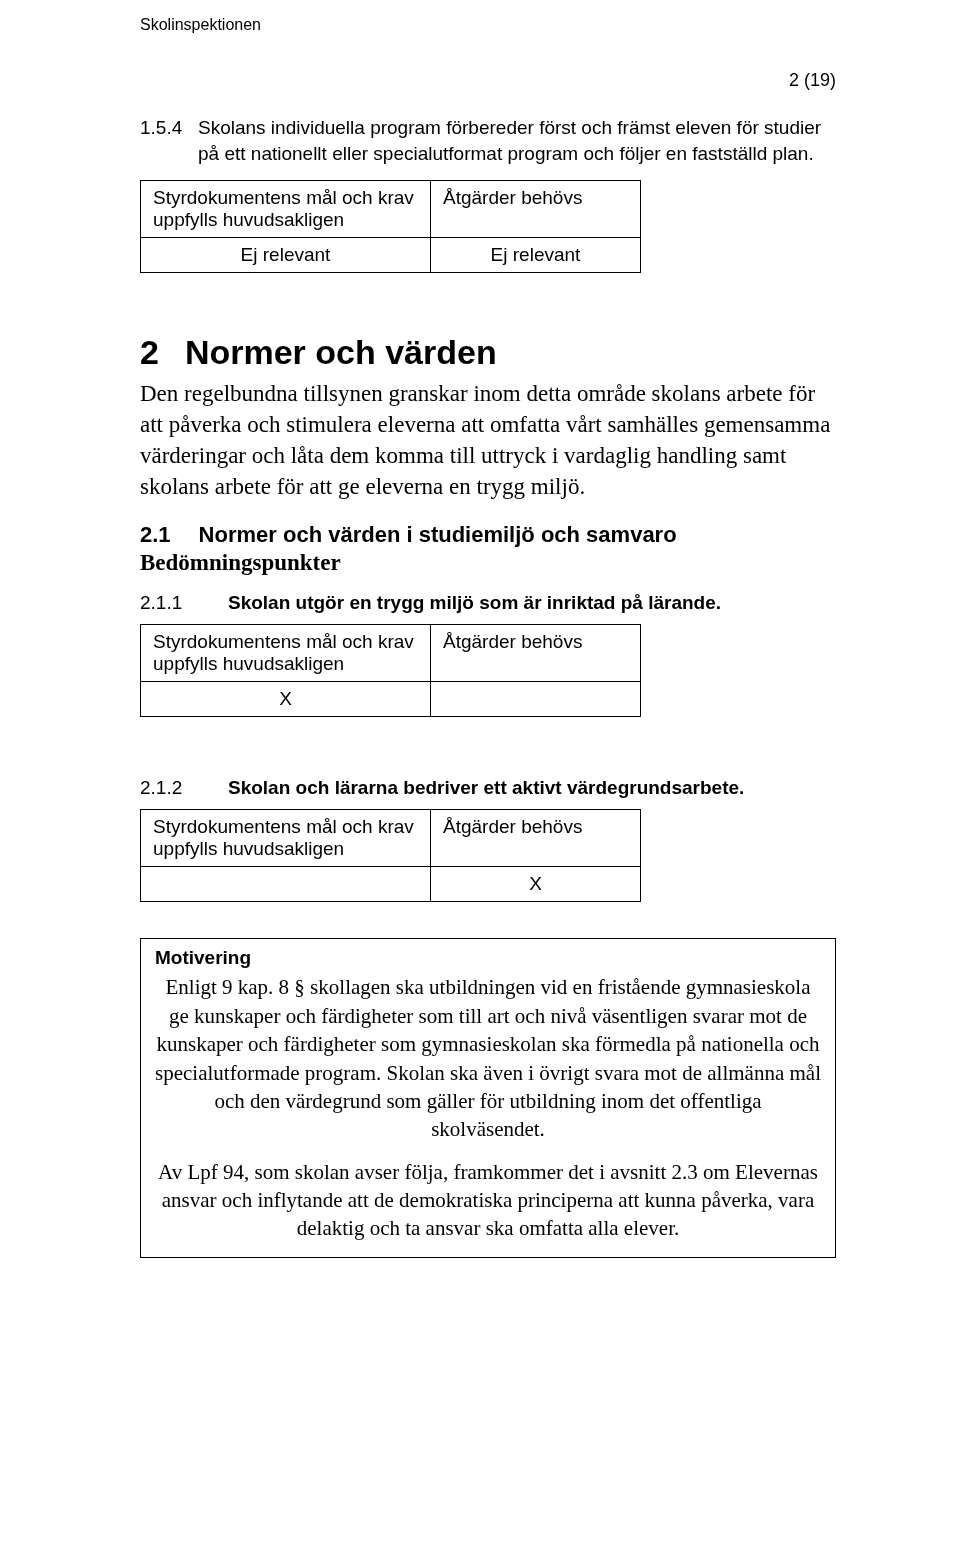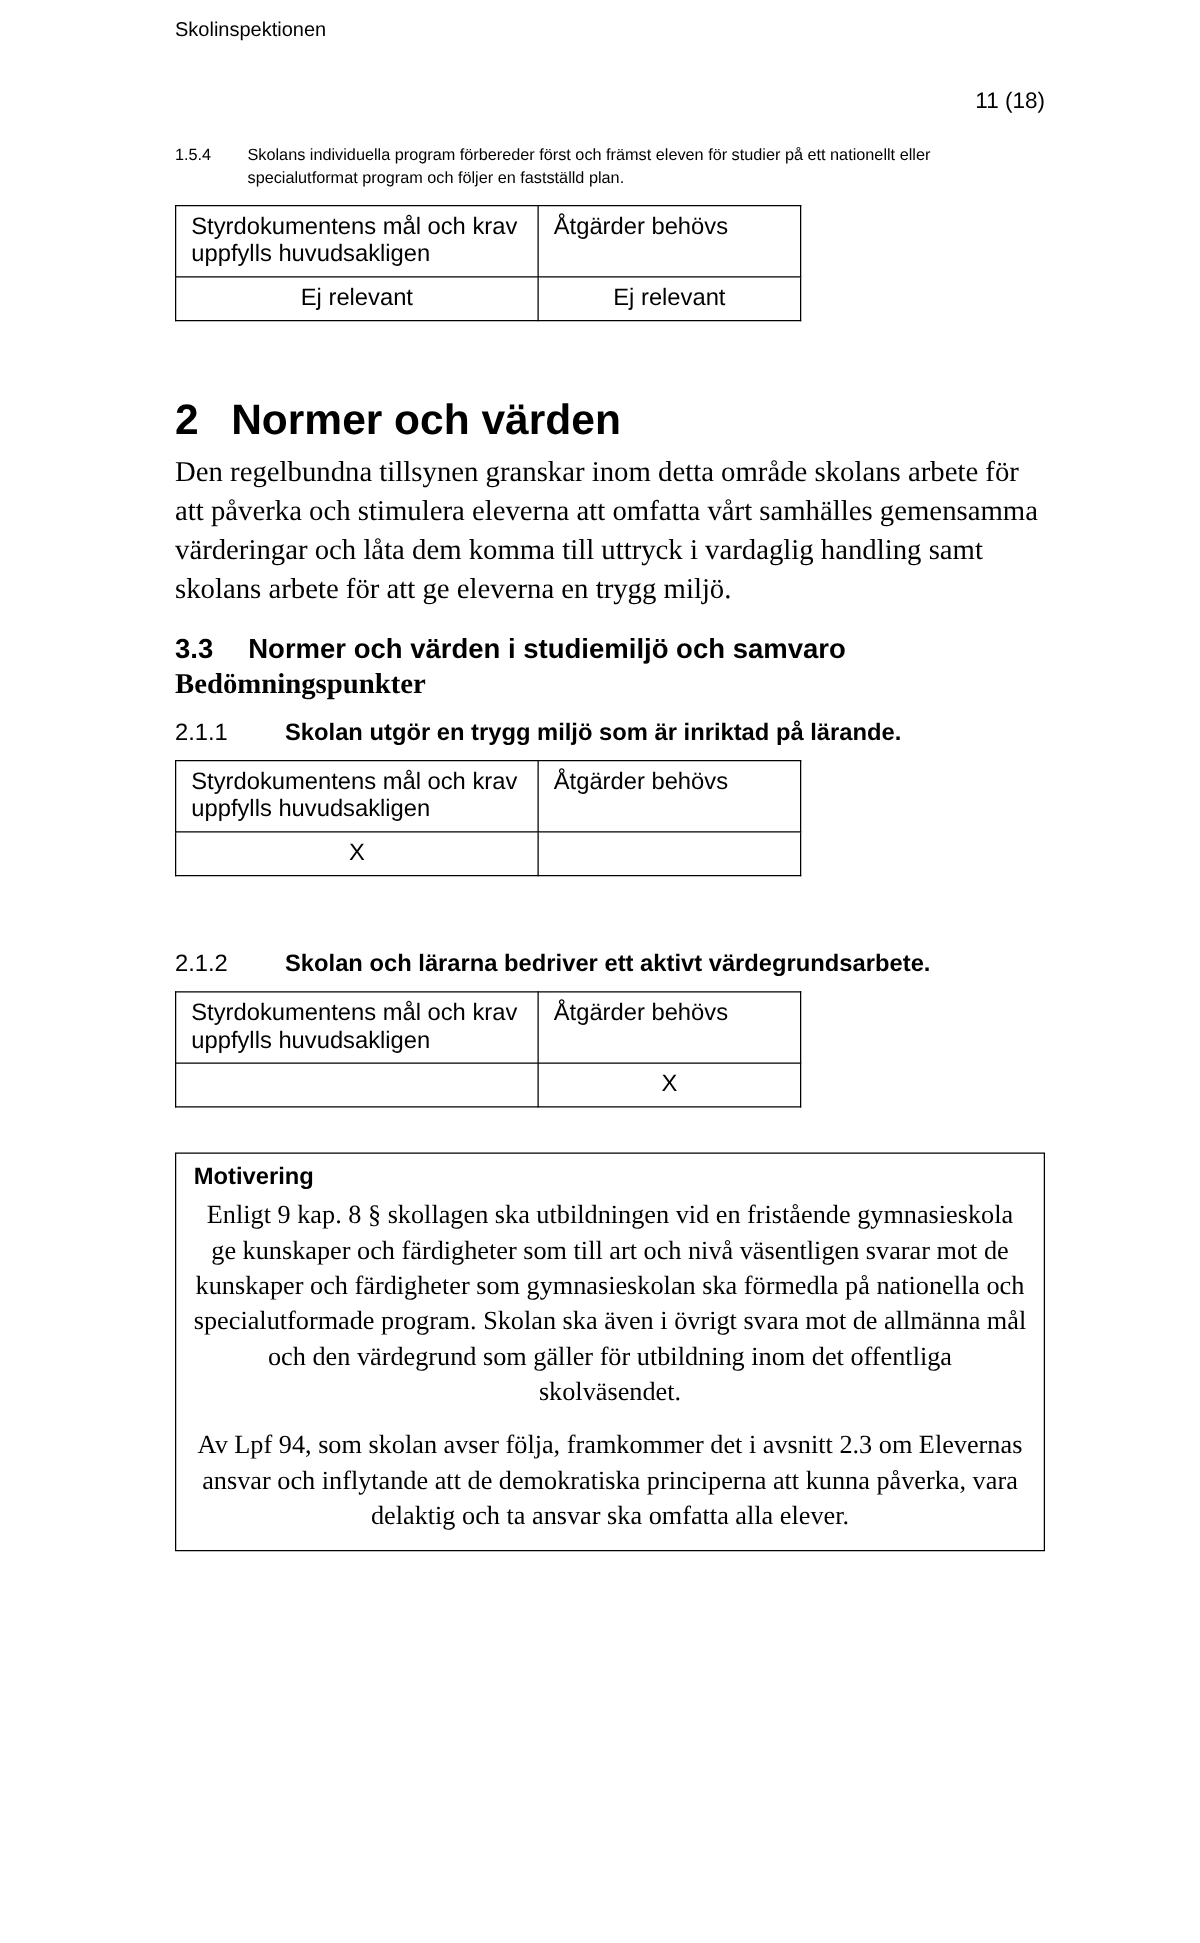--- a/index.html
+++ b/index.html
@@ -23,21 +23,21 @@
     margin-bottom: 36px;
   }
   .pageno {
     text-align: right;
     font-family: Arial, Helvetica, sans-serif;
     font-size: 18px;
     margin-bottom: 24px;
   }
   .num-item {
     font-family: Arial, Helvetica, sans-serif;
-    font-size: 13px;
+    font-size: 19px;
     line-height: 1.35;
     margin: 0 0 14px 0;
     display: flex;
   }
   .num-item .num {
     flex: 0 0 58px;
   }
   .num-item .txt {
     flex: 1;
   }
@@ -129,21 +129,21 @@
   }
   .motiv-p:last-child { margin-bottom: 0; }
 </style>
 </head>
 <body>
 
 <div class="page">
 
   <div class="org">Skolinspektionen</div>
 
-  <div class="pageno">11 (18)</div>
+  <div class="pageno">2 (19)</div>
 
   <div class="num-item">
     <div class="num">1.5.4</div>
     <div class="txt">Skolans individuella program förbereder först och främst eleven för studier på ett nationellt eller specialutformat program och följer en fastställd plan.</div>
   </div>
 
   <table class="box">
     <tbody>
         <tr>
       <td class="c1">Styrdokumentens mål och krav uppfylls huvudsakligen</td>
@@ -156,21 +156,21 @@
   </tbody>
     </table>
 
   <div class="h-row">
     <span class="hnum">2</span>
     <span class="htxt">Normer och värden</span>
   </div>
   <p class="para">Den regelbundna tillsynen granskar inom detta område skolans arbete för att påverka och stimulera eleverna att omfatta vårt samhälles gemensamma värderingar och låta dem komma till uttryck i vardaglig handling samt skolans arbete för att ge eleverna en trygg miljö.</p>
 
   <div class="h21-row">
-    <span class="hnum">3.3</span>
+    <span class="hnum">2.1</span>
     <span class="htxt">Normer och värden i studiemiljö och samvaro</span>
   </div>
   <div class="bed">Bedömningspunkter</div>
 
   <div class="sub-item">
     <div class="snum">2.1.1</div>
     <div class="stxt">Skolan utgör en trygg miljö som är inriktad på lärande.</div>
   </div>
   <table class="box mt-small">
     <tbody>

